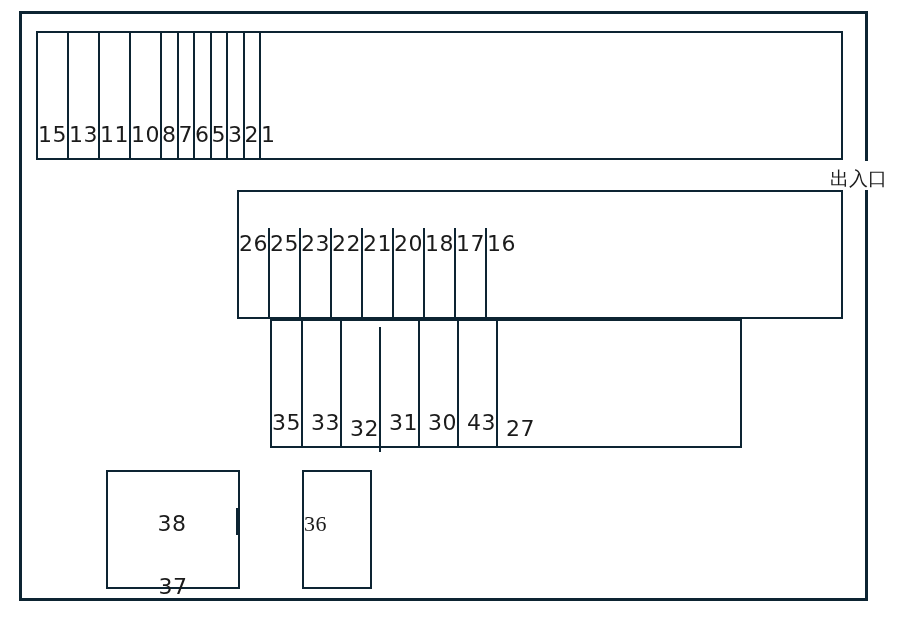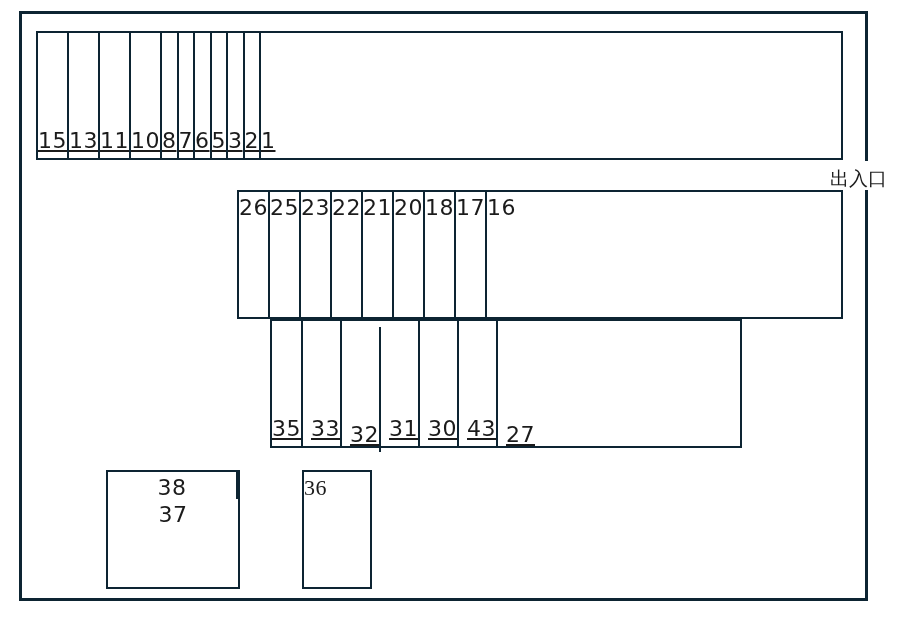--- a/index.html
+++ b/index.html
@@ -43,22 +43,22 @@
     display: flex;
     justify-content: center;
     color: #1b1b1b;
     font-size: 22px;
     line-height: 1;
     letter-spacing: 0.5px;
   }
   .stall:last-child { border-right: none; }
 
   
-  .row-bottom .stall { align-items: flex-end;   padding-bottom: 6px; text-decoration: underline; }
-  .row-top    .stall { align-items: flex-start; padding-top: 5px; }
+  .row-bottom .stall { align-items: flex-end;   padding-bottom: 12px; }
+  .row-top    .stall { align-items: flex-start; padding-top: 5px; margin-top: 36px; }
 
   
   .stall.nudge-down { transform: translateY(6px); text-align: center; }
 
   
   #row-top      { left: 36px;  top: 31px;  width: 807px; height: 129px; }
   #row-middle   { left: 237px; top: 190px; width: 606px; height: 129px; }
   #row-lower    { left: 270px; top: 319px; width: 472px; height: 129px; gap: 8px; }
   #block-38-37  { left: 106px; top: 470px; width: 134px; height: 119px; flex-direction: column; }
   #block-36     { left: 302px; top: 470px; width: 70px;  height: 119px; font-family: Liberation Serif, serif; }

